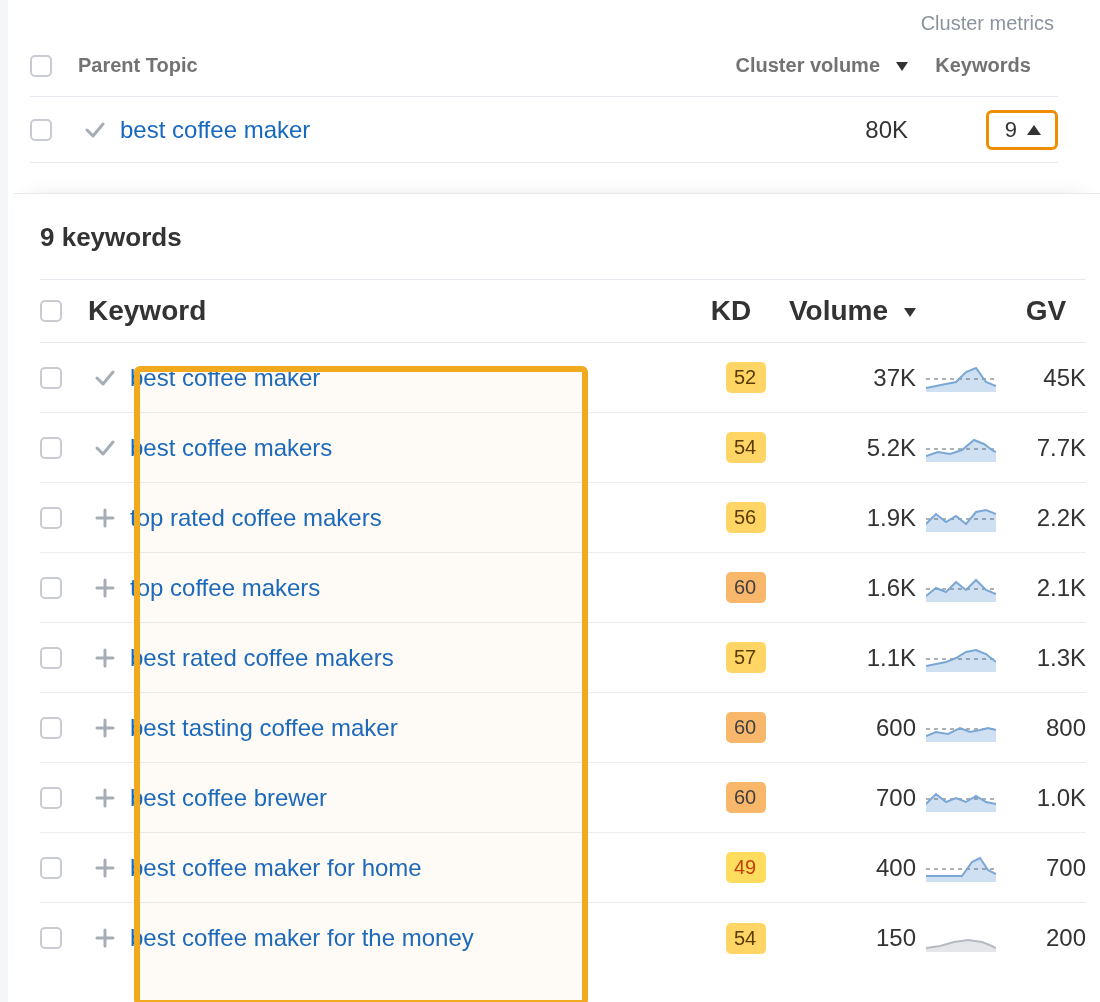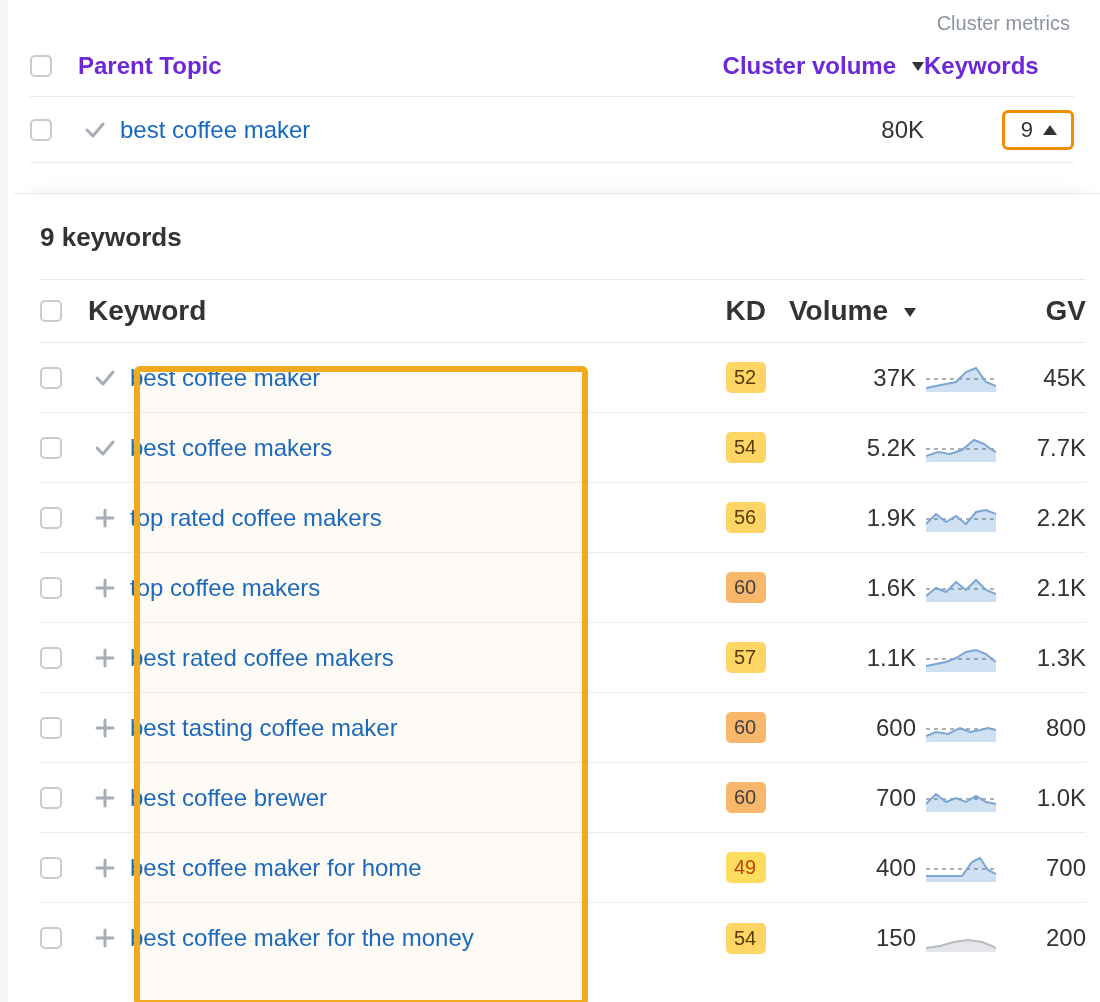--- a/index.html
+++ b/index.html
@@ -32,40 +32,40 @@
     overflow: hidden;
     background:#fff;
   }
   
   .left-rail {
     position:absolute; left:0; top:0; bottom:0; width:8px;
     background:#f5f6f8;
   }
 
   
-  .top-area { padding-top: 8px; padding-right: 26px; padding-left: 30px; }
+  .top-area { padding-top: 8px; padding-right: 42px; padding-left: 30px; }
   .cluster-metrics {
     text-align: right;
     color: var(--text-lightgray);
     font-size: 20px;
     padding-right: 4px;
     padding-top: 4px;
   }
 
   .parent-header, .parent-row {
     display:grid;
     grid-template-columns: 40px 50px 1fr 220px 150px;
     align-items: center;
     min-height: 62px;
   }
   .parent-header {
     border-bottom: 1px solid var(--border);
     font-weight: 700;
-    color:#6d28d9;
-    font-size: 24px;
+    color:#737373;
+    font-size: 20px;
   }
   .parent-header .col-volume,
   .parent-header .col-keywords {
     text-align: right;
   }
   .col-volume-inner {
       display:inline-flex; align-items:center; gap:16px; justify-content:flex-end; width:100%;
   }
   .sort-caret {
     display:inline-block;
@@ -124,21 +124,21 @@
   }
   .kw-header {
     font-weight:700;
     font-size:28px;
     border-top:1px solid var(--border);
     border-bottom:1px solid var(--border);
     height:64px;
   }
   .kw-header .col-kd,
   .kw-header .col-vol,
-  .kw-header .col-gv { text-align: right;}
+  .kw-header .col-gv { text-align: center;}
   .kw-header .col-spark { }
   .kw-row {
     height: 70px;
     border-bottom: 1px solid var(--row-border);
     font-size: 24px;
   }
   .kw-row:last-child { border-bottom: none; }
 
   .checkbox {
     width:22px; height:22px;
@@ -202,21 +202,21 @@
           <div class="checkbox"></div>
         </div>
       <div></div>
       <div style="margin-left:-42px">Parent Topic</div>
       <div class="col-volume">
         <span class="col-volume-inner">
           <span>Cluster volume</span>
           <span class="sort-caret"></span>
         </span>
       </div>
-      <div class="col-keywords" style="text-align:left">Keywords</div>
+      <div class="col-keywords" style="text-align:center">Keywords</div>
     </div>
 
     <div class="parent-row">
       <div>
           <div class="checkbox"></div>
         </div>
       <div class="status-icon">
         <svg viewBox="0 0 24 24">
             <path d="M4 12 L10 18 L20 6" fill="none" stroke="#a6adb5" stroke-width="3" stroke-linecap="round" stroke-linejoin="round"></path>
           </svg>

